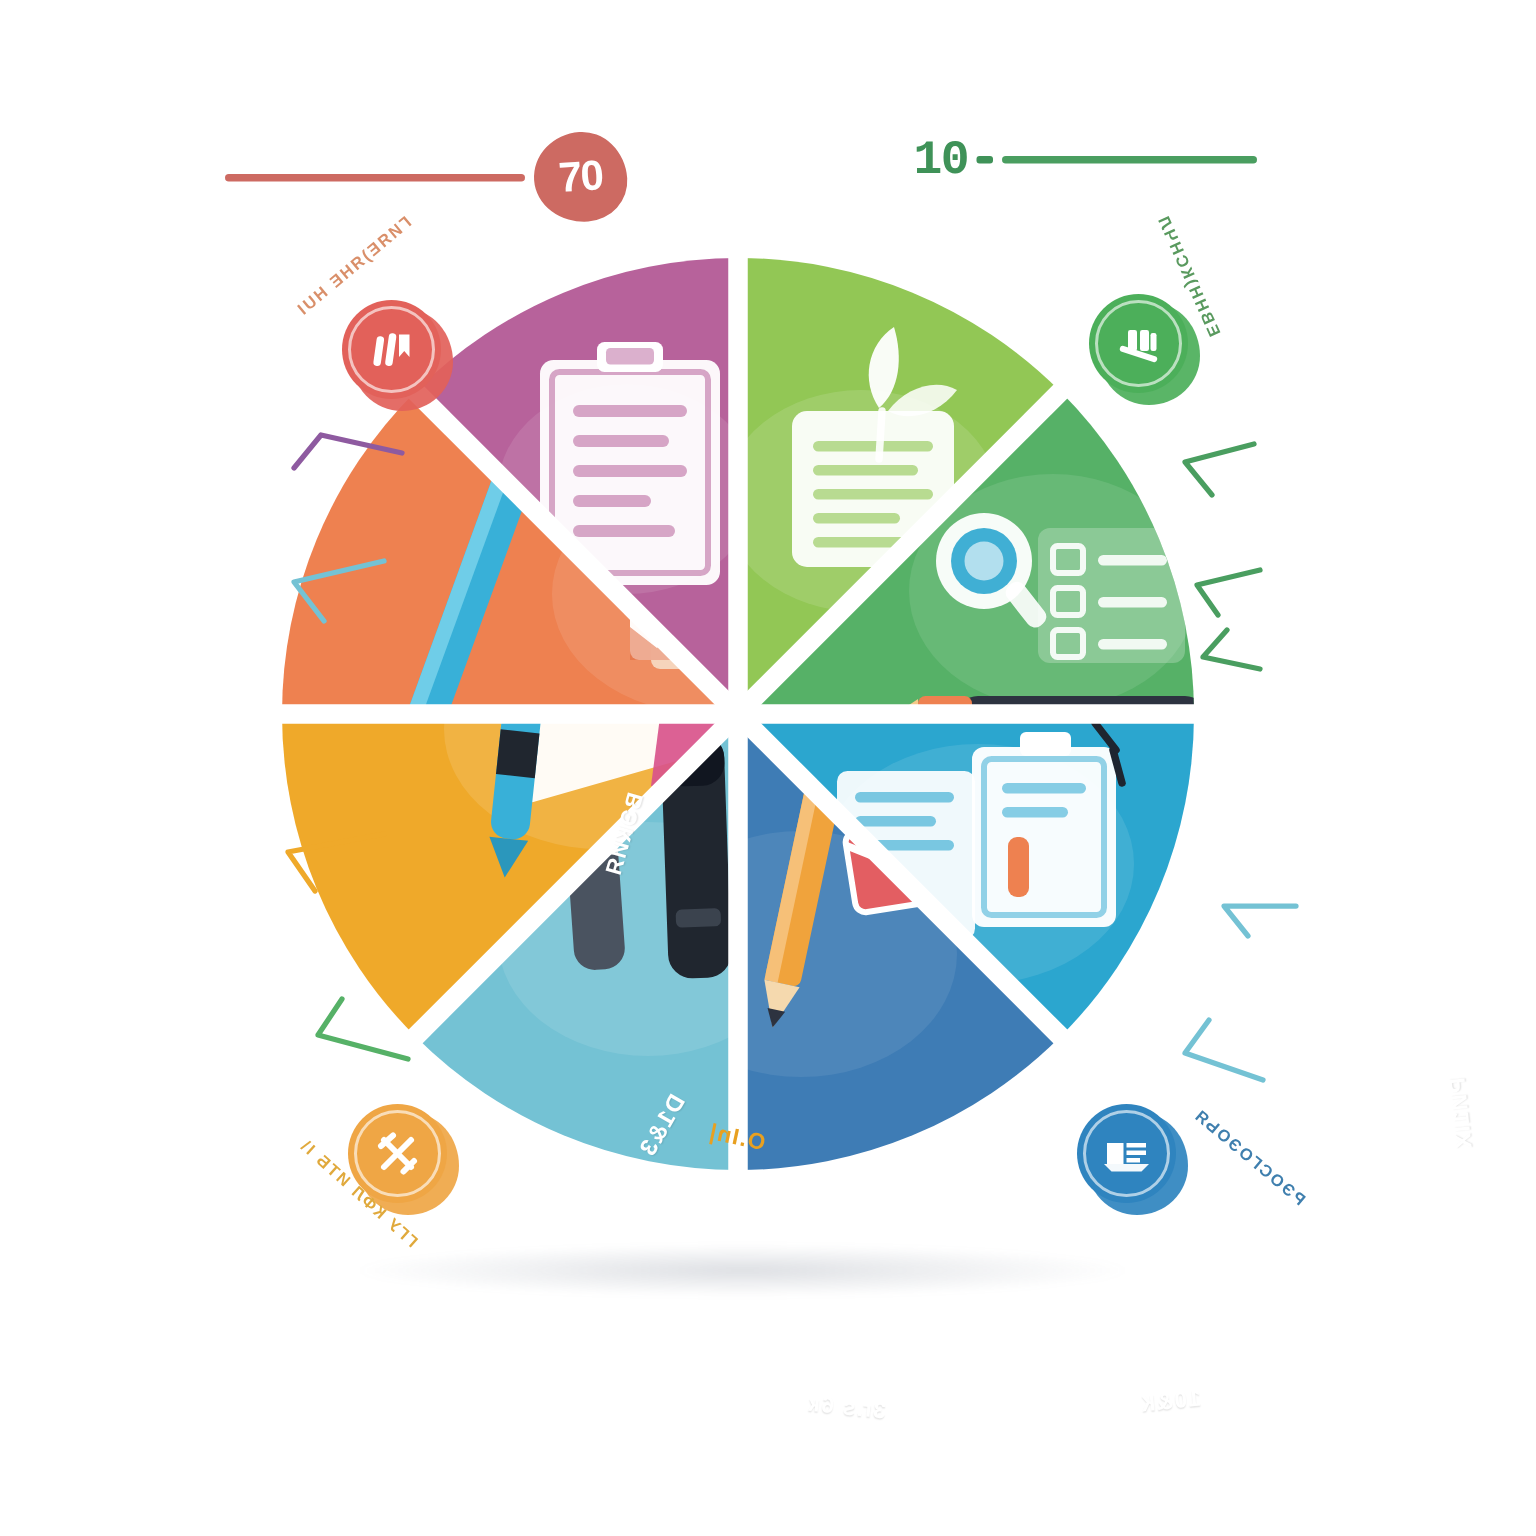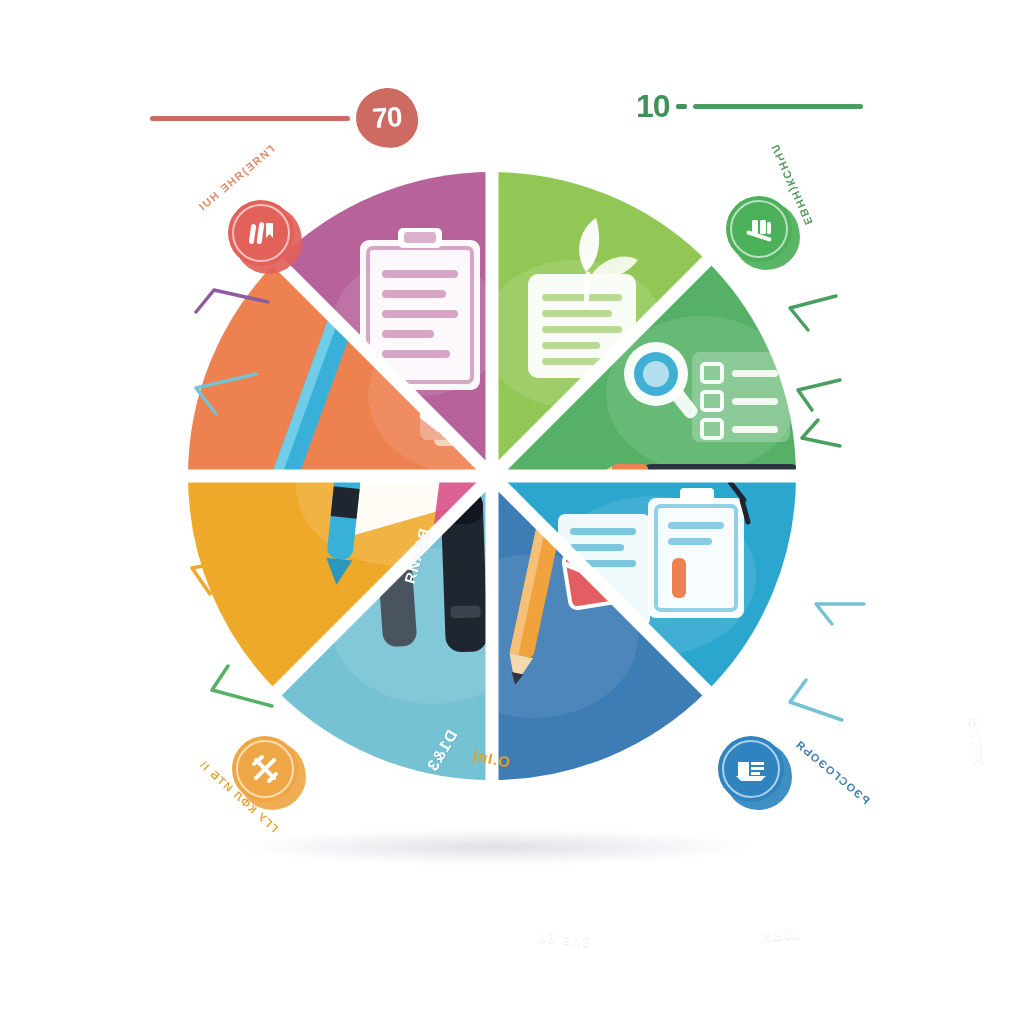--- a/index.html
+++ b/index.html
@@ -18,21 +18,21 @@
   }
 
   
   .hdr {
     position: absolute;
     display: flex;
     align-items: center;
     gap: 6px;
   }
   .hdr-left  { left: 150px; top: 88px; }
-  .hdr-right { left: 636px; top: 88px; }
+  .hdr-right { left: 609px; top: 88px; font-family: Liberation Mono, monospace; }
 
   .hdr-rule {
     height: 5px;
     border-radius: 3px;
   }
   .hdr-rule.red   { width: 200px; background: #cd6a62; }
   .hdr-rule.green { width: 170px; background: #4a9e60; }
 
   .hdr-badge {
     width: 62px; height: 60px;

